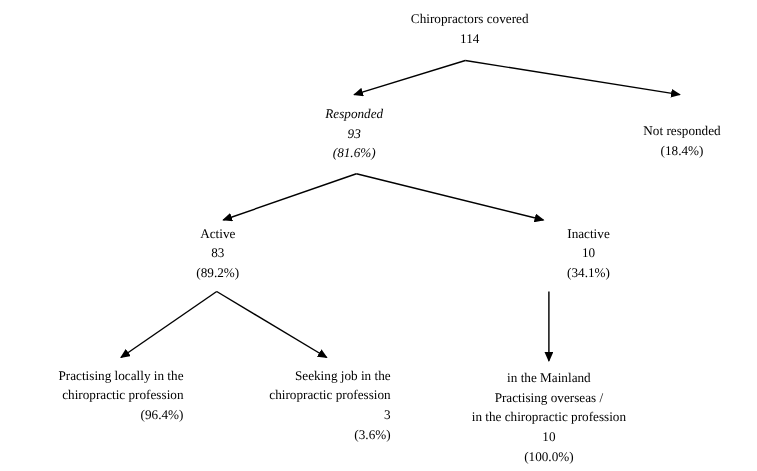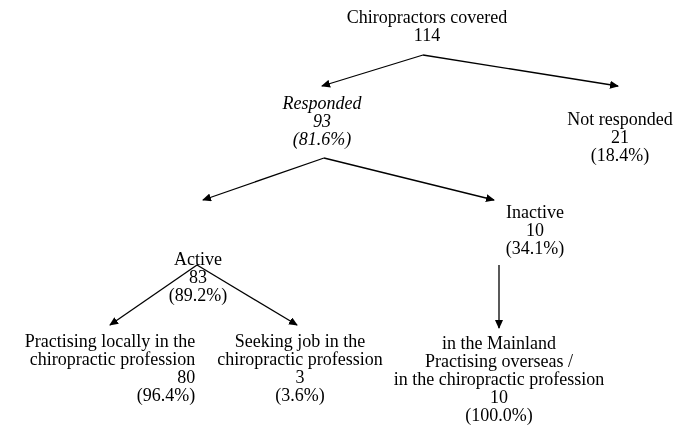--- a/index.html
+++ b/index.html
@@ -20,21 +20,21 @@
     position: absolute;
     left: 0;
     top: 0;
     width: 688px;
     height: 428px;
   }
   .node {
     position: absolute;
     transform: translateX(-50%);
     text-align: center;
-    font-size: 18px;
+    font-size: 12px;
     line-height: 18px;
     white-space: nowrap;
   }
   .node-line {
     white-space: nowrap;
   }
 </style>
 </head>
 <body>
 
@@ -61,44 +61,42 @@
   </div>
 
   <div class="node" style="left:322px; top:94px;font-style:italic;">
     <div class="node-line">Responded</div>
     <div class="node-line">93</div>
     <div class="node-line">(81.6%)</div>
   </div>
 
   <div class="node" style="left:620px; top:110px;">
     <div class="node-line">Not responded</div>
-    <div class="node-line">21</div>
     <div class="node-line">(18.4%)</div>
   </div>
 
-  <div class="node" style="left:198px; top:203px;margin-top:47px;">
+  <div class="node" style="left:198px; top:203px;">
     <div class="node-line">Active</div>
     <div class="node-line">83</div>
     <div class="node-line">(89.2%)</div>
   </div>
 
   <div class="node" style="left:499px; top:203px;margin-left:36px;">
     <div class="node-line">Inactive</div>
     <div class="node-line">10</div>
     <div class="node-line">(34.1%)</div>
   </div>
 
   <div class="node" style="left:110px; top:332px;text-align:right;">
     <div class="node-line">Practising locally in the</div>
     <div class="node-line">chiropractic profession</div>
-    <div class="node-line">80</div>
     <div class="node-line">(96.4%)</div>
   </div>
 
-  <div class="node" style="left:300px; top:332px;">
+  <div class="node" style="left:300px; top:332px;text-align:right;">
     <div class="node-line">Seeking job in the</div>
     <div class="node-line">chiropractic profession</div>
     <div class="node-line">3</div>
     <div class="node-line">(3.6%)</div>
   </div>
 
   <div class="node" style="left:499px; top:334px;">
     <div class="node-line">in the Mainland</div>
     <div class="node-line">Practising overseas /</div>
     <div class="node-line">in the chiropractic profession</div>

